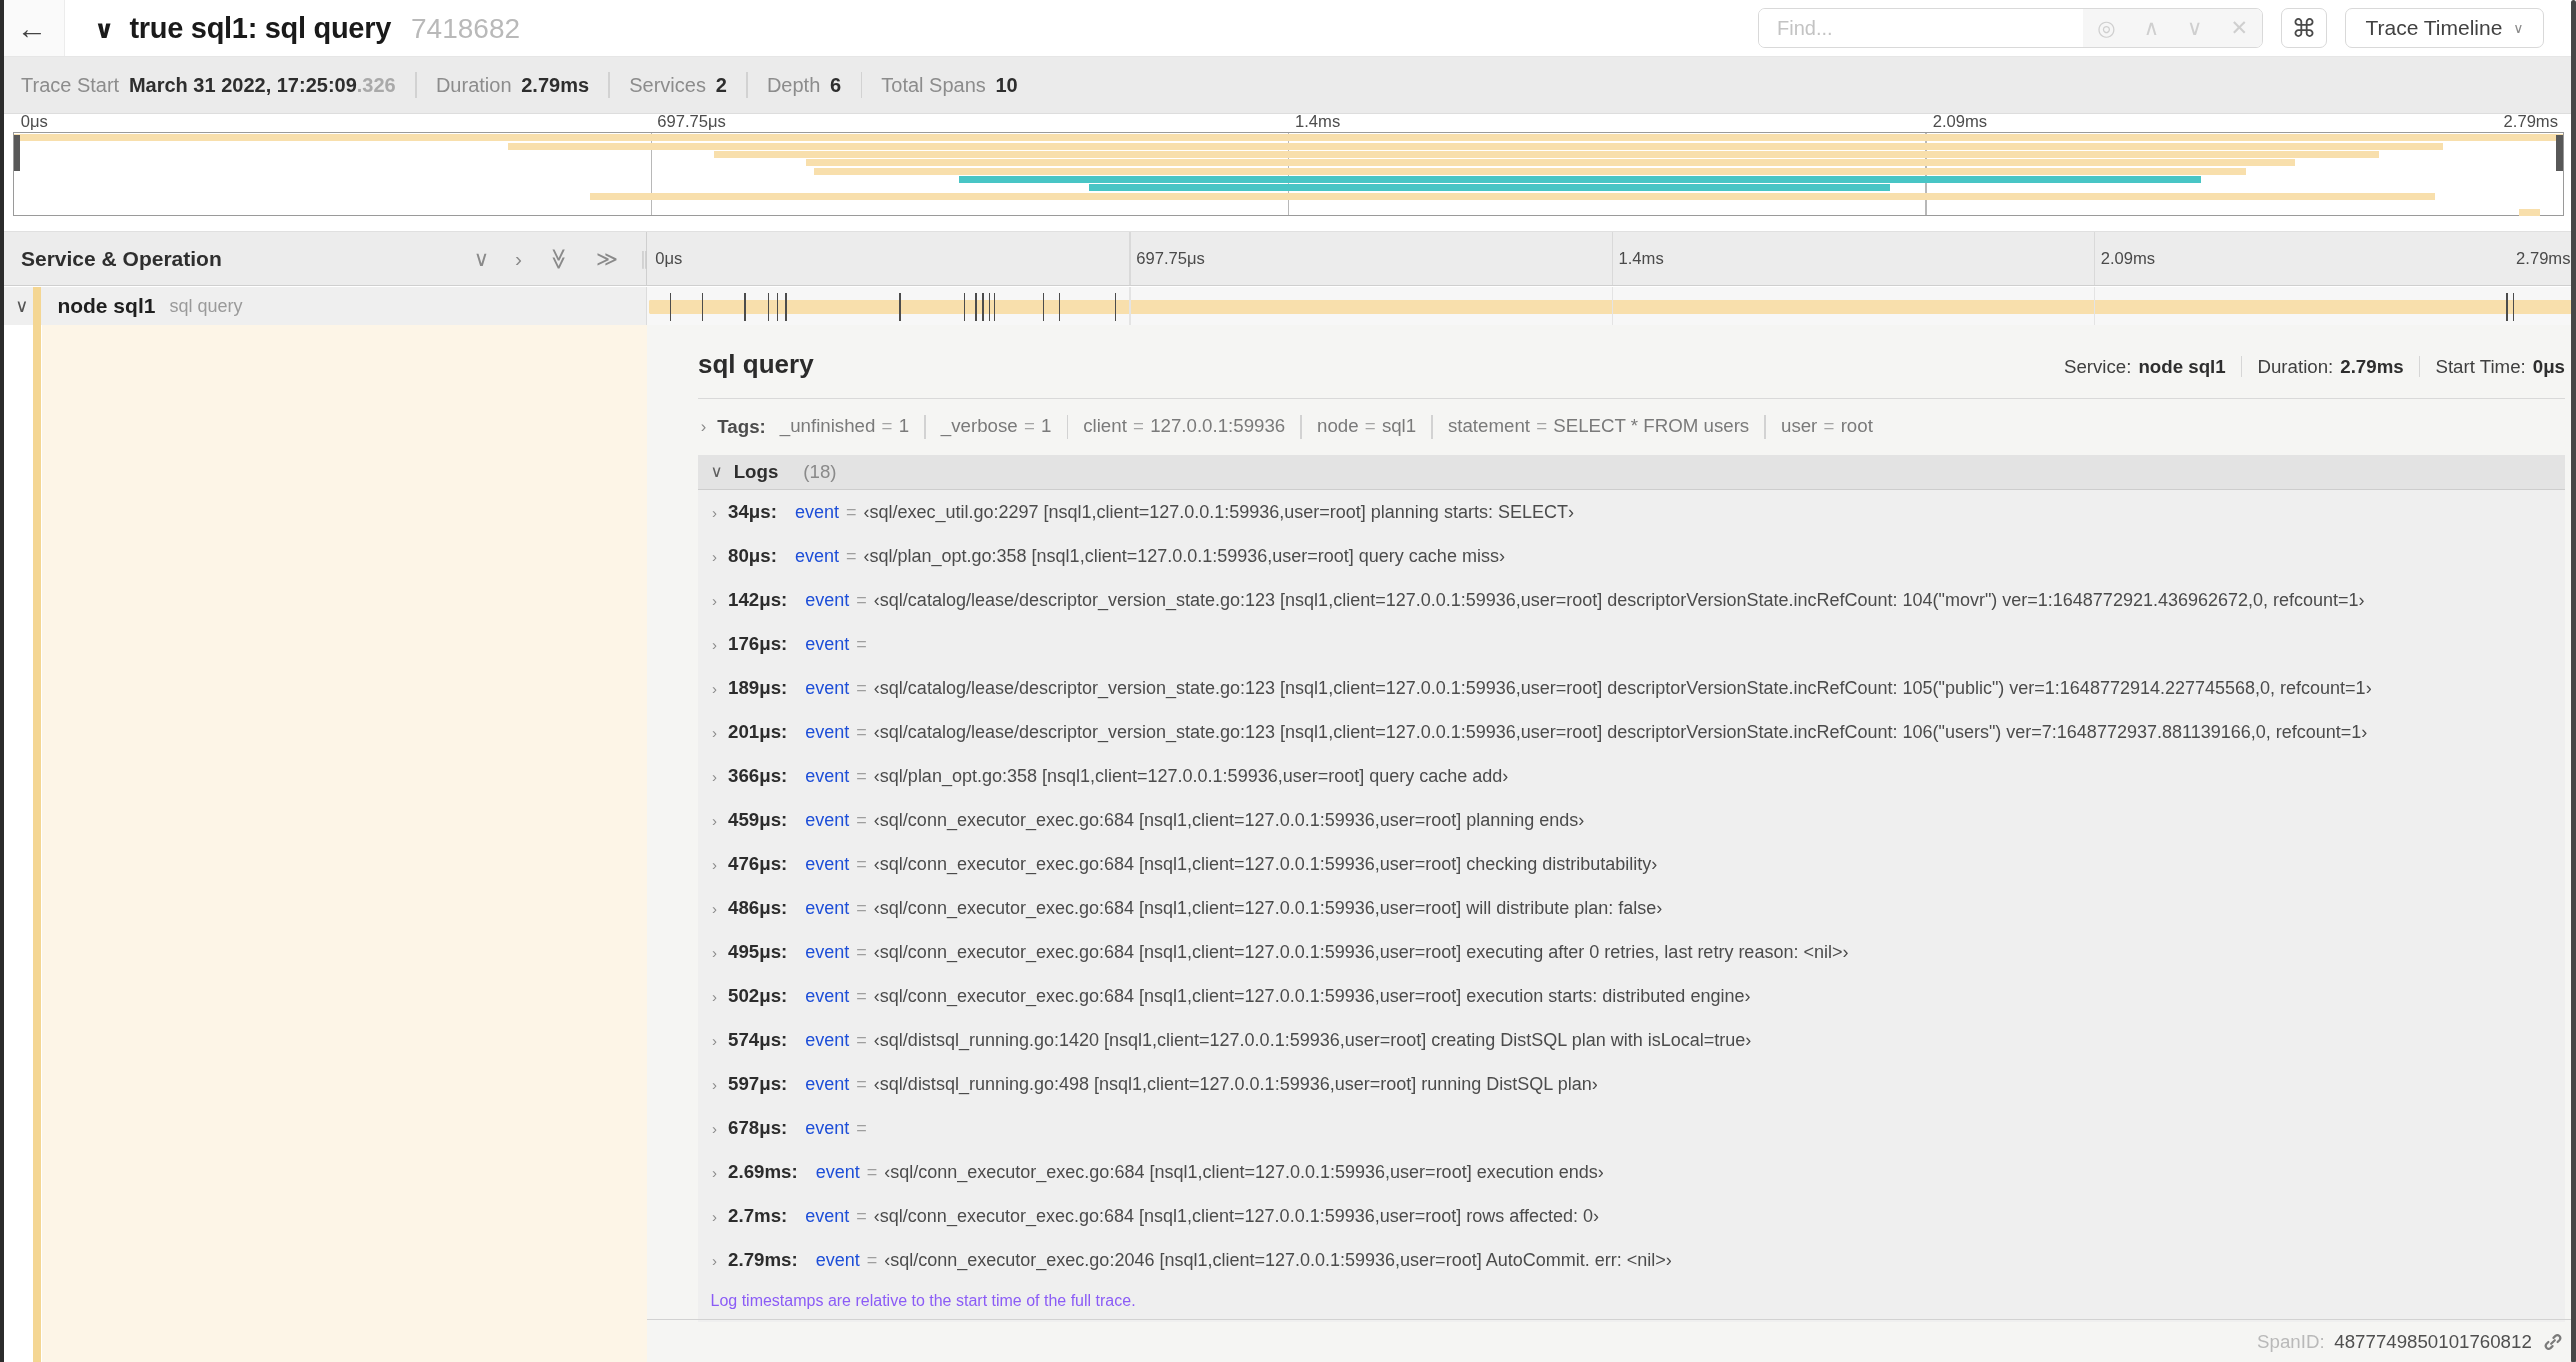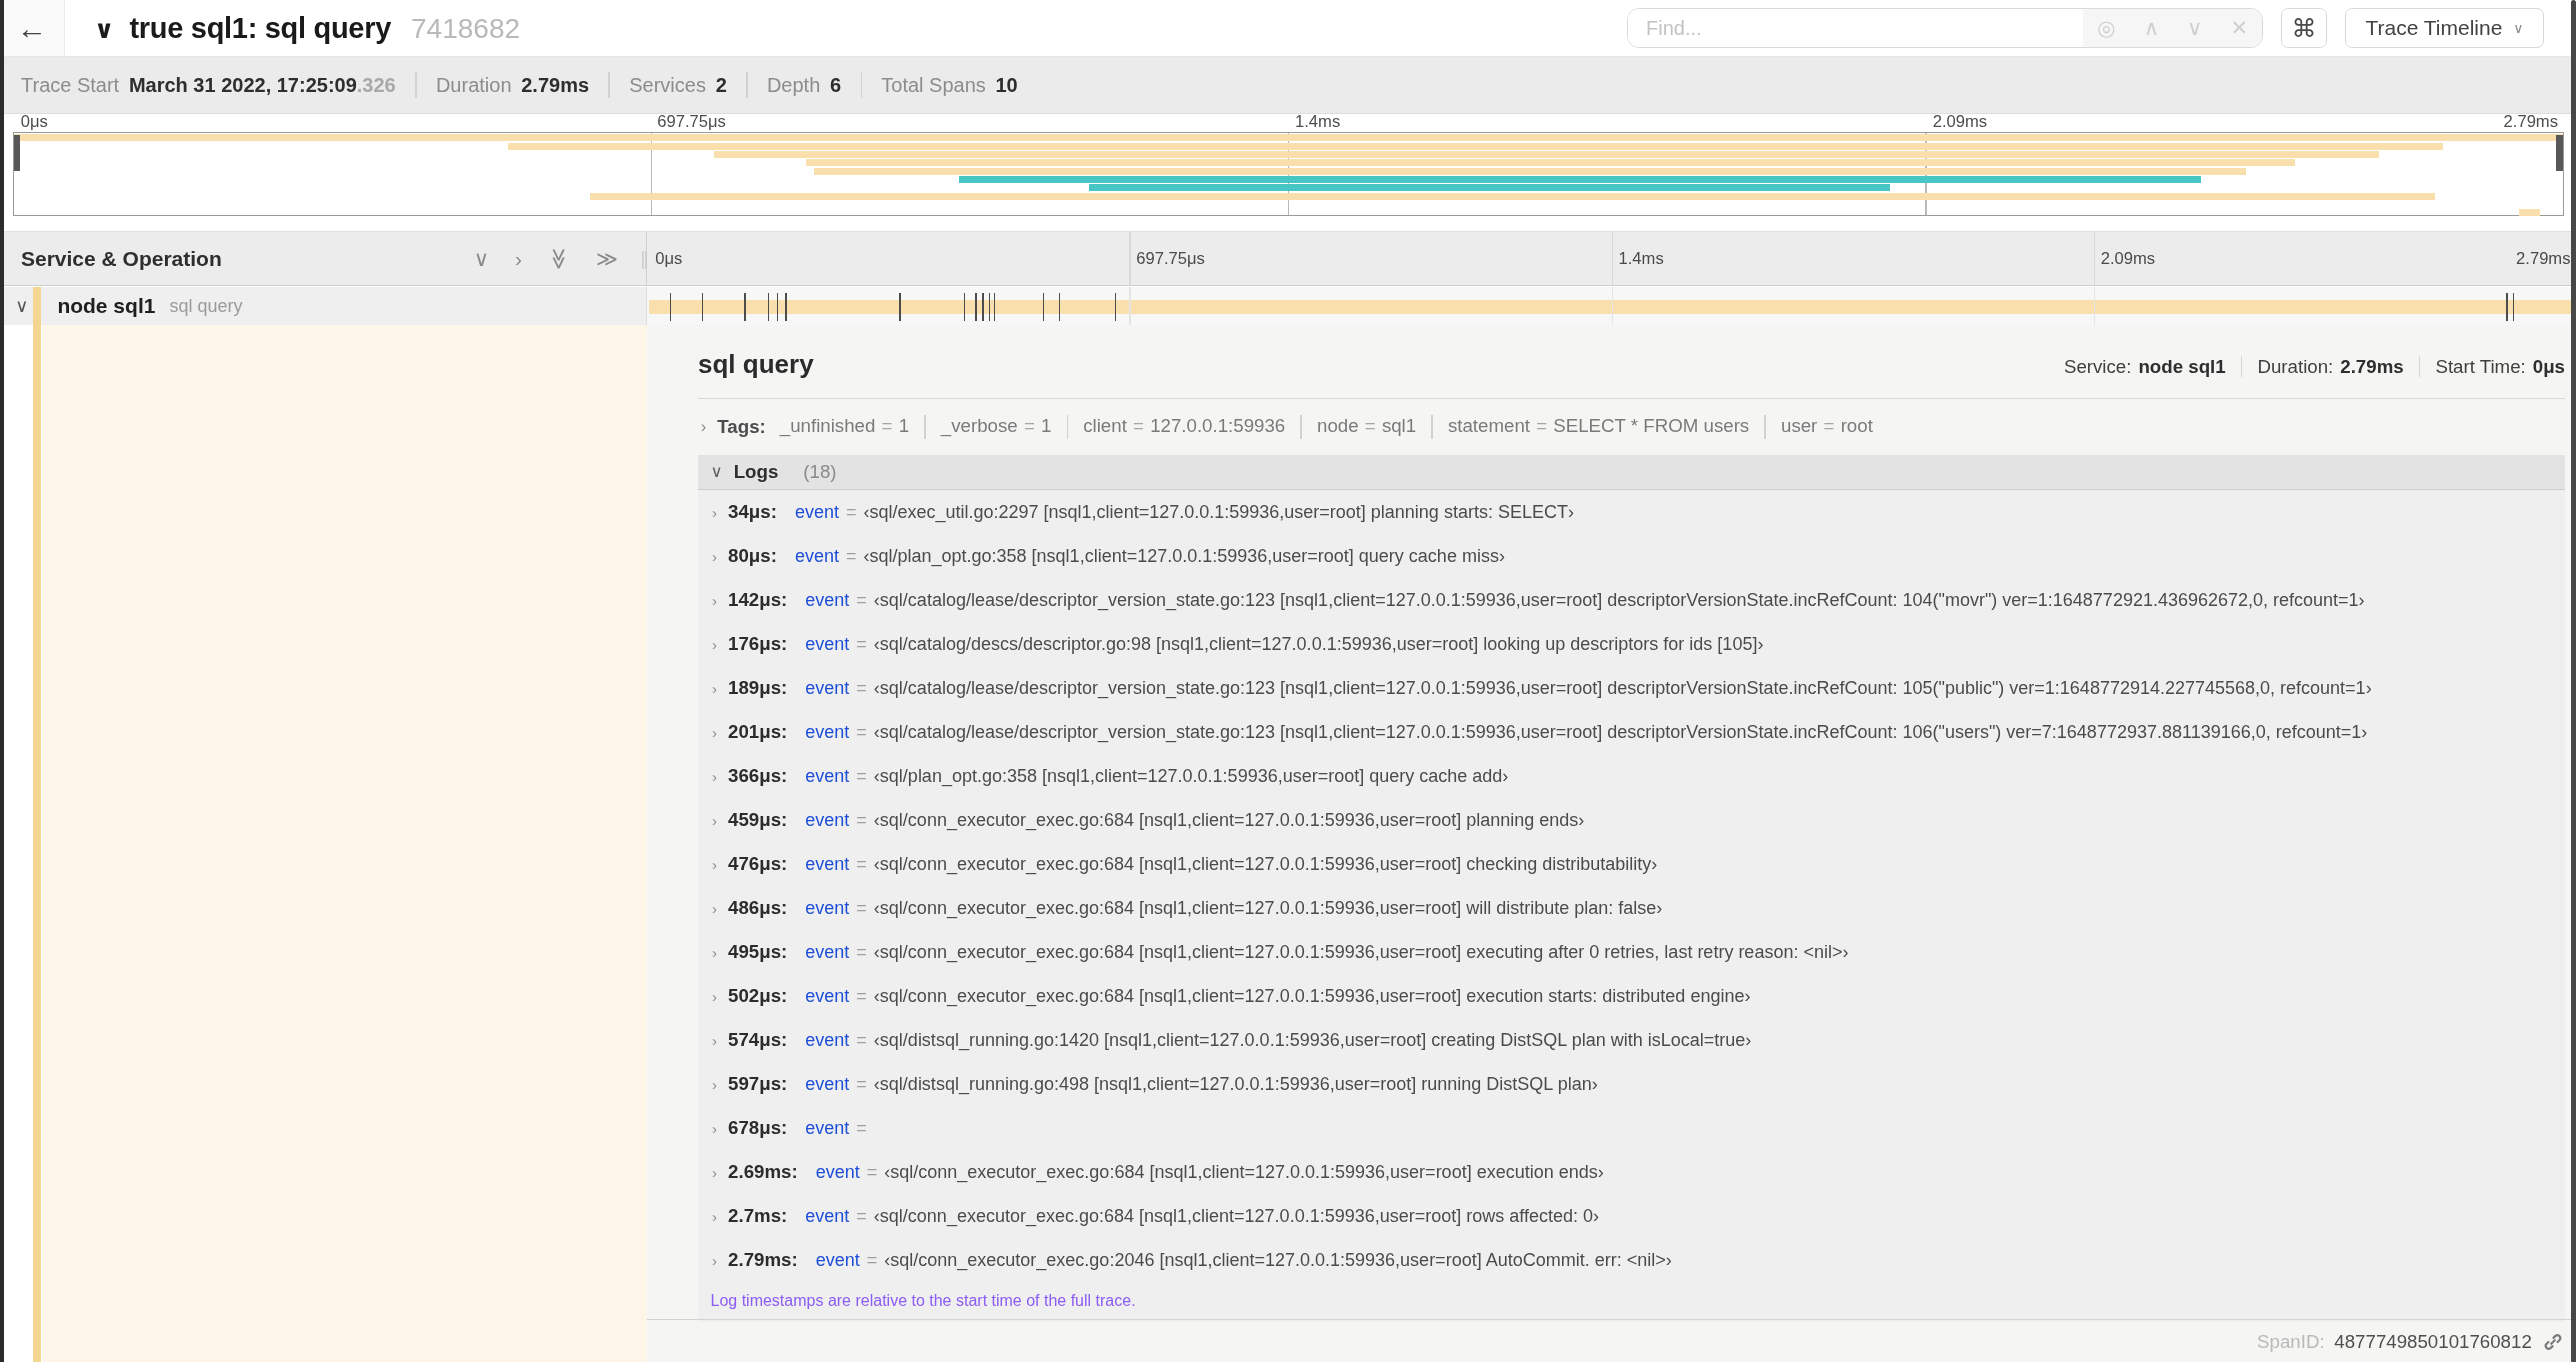--- a/index.html
+++ b/index.html
@@ -9,21 +9,21 @@
   
   .topbar { position:absolute; top:0; left:0; right:0; height:57px; background:#fff;
     border-bottom:1.4px solid #e6e6e6; display:flex; align-items:center; }
   .back-btn { width:65px; height:100%; display:flex; align-items:center; justify-content:center;
     font-size:30.5px; color:#444; border-right:1.4px solid #ececec; background:#fafafa; cursor:pointer; }
   .title-wrap { display:flex; align-items:baseline; margin-left:29px; }
   .title-chevron { font-size:25px; font-weight:700; color:#1a1a1a; margin-right:15.2px; }
   .page-title { font-size:29px; font-weight:700; color:#1a1a1a; letter-spacing:-0.3px; }
   .trace-id { font-size:28px; color:#b9b9b9; margin-left:20px; font-weight:500; }
   .top-right { margin-left:auto; display:flex; align-items:center; gap:18px; padding-right:32px; }
-  .find-group { display:flex; width:636px; height:40px; border:1.4px solid #d9d9d9; border-radius:12px; overflow:hidden; background:#fff; }
+  .find-group { display:flex; width:505px; height:40px; border:1.4px solid #d9d9d9; border-radius:7px; overflow:hidden; background:#fff; }
   .find-input { flex:1; border:none; outline:none; padding:0 18px; font-size:20px; color:#555; background:#fff;
     font-family:"Liberation Sans","DejaVu Sans",sans-serif; }
   .find-input::placeholder { color:#c3c3c3; }
   .find-btns { display:flex; align-items:center; background:#f6f6f6; padding:0 14px; gap:28px; }
   .find-btns span { font-size:21px; color:#cfcfcf; cursor:pointer; }
   .kbd-btn { min-width:46px; height:40px; border:1.4px solid #d9d9d9; border-radius:7px; background:#fff;
     display:flex; align-items:center; justify-content:center; font-size:25px; color:#4a4a4a; cursor:pointer; }
   .view-btn { height:40px; border:1.4px solid #d9d9d9; border-radius:7px; background:#fff; display:flex;
     align-items:center; gap:11px; padding:0 19.4px; font-size:21px; color:#424242; cursor:pointer; }
   .view-btn .vchev { font-size:14px; color:#8a8a8a; }
@@ -316,21 +316,20 @@
             <span class="l-ts">142μs:</span>
             <span class="l-key">event</span>
             <span class="l-eq">=</span>
             <span class="l-val">‹sql/catalog/lease/descriptor_version_state.go:123 [nsql1,client=127.0.0.1:59936,user=root] descriptorVersionState.incRefCount: 104("movr") ver=1:1648772921.436962672,0, refcount=1›</span>
           </div>
           <div class="log-row">
             <span class="l-chev">›</span>
             <span class="l-ts">176μs:</span>
             <span class="l-key">event</span>
             <span class="l-eq">=</span>
-            <span class="l-val">‹sql/catalog/descs/descriptor.go:98 [nsql1,client=127.0.0.1:59936,user=root] looking up descriptors for ids [105]›</span>
           </div>
           <div class="log-row">
             <span class="l-chev">›</span>
             <span class="l-ts">189μs:</span>
             <span class="l-key">event</span>
             <span class="l-eq">=</span>
             <span class="l-val">‹sql/catalog/lease/descriptor_version_state.go:123 [nsql1,client=127.0.0.1:59936,user=root] descriptorVersionState.incRefCount: 105("public") ver=1:1648772914.227745568,0, refcount=1›</span>
           </div>
           <div class="log-row">
             <span class="l-chev">›</span>

